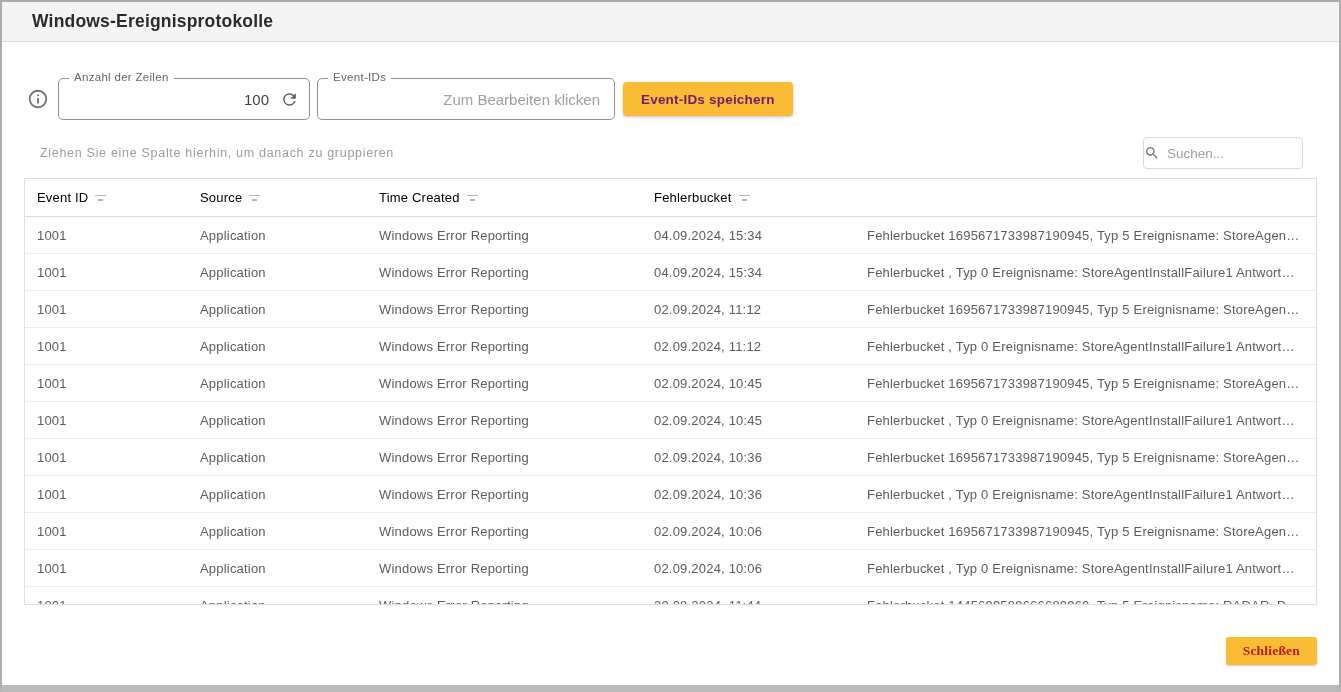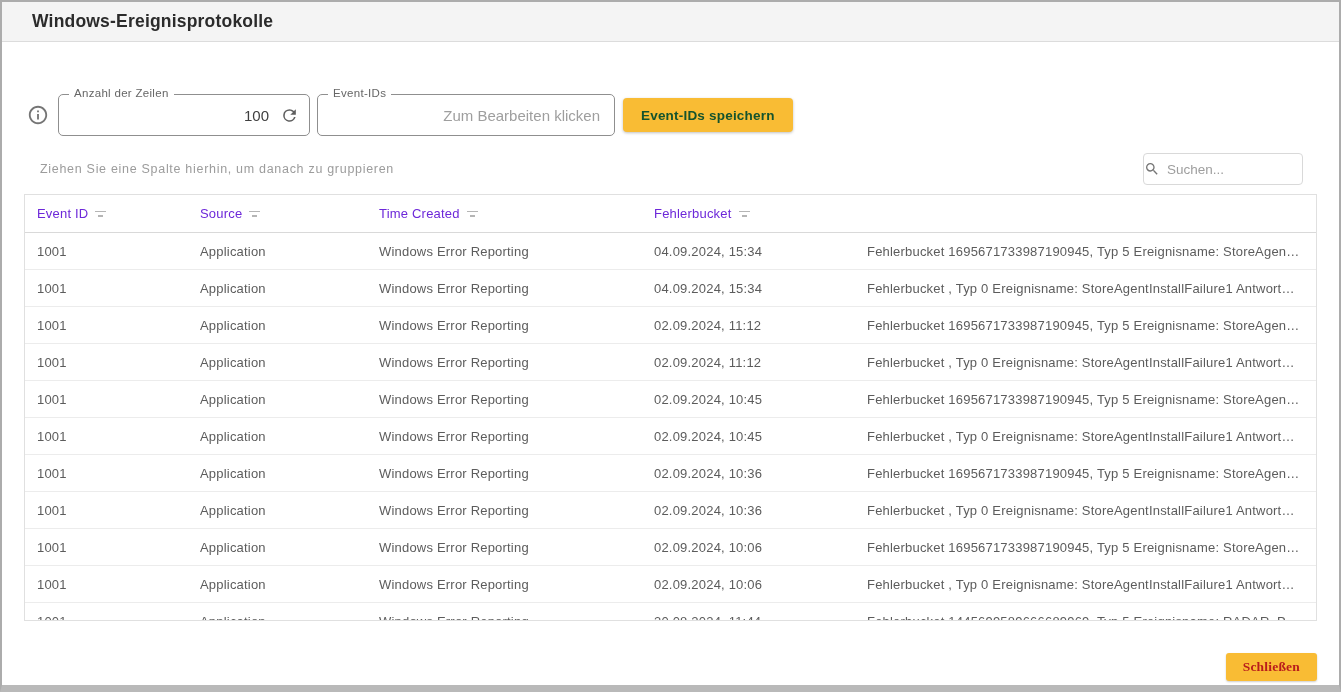--- a/index.html
+++ b/index.html
@@ -15,21 +15,21 @@
   
   .titlebar{
     height:40px; background:#f4f4f4; border-bottom:1px solid #dcdcdc;
     display:flex; align-items:center; padding-left:30px;
   }
   .titlebar h1{ font-size:17.5px; font-weight:600; color:#2b2b2b; letter-spacing:.2px;}
 
   .content{ width:1293px; margin:0 auto; }
 
   
-  .controls{ margin-top:52px; display:flex; align-items:center; }
+  .controls{ margin-top:36px; display:flex; align-items:center; }
   .info-icon{ width:22px; height:22px; margin-left:3px; cursor:pointer; flex:0 0 auto; display:flex; align-items:center; }
   .mfield{
     position:relative; height:42px; border:1px solid #8f8f8f; border-radius:5px;
     display:flex; align-items:center; background:#fff;
   }
   .mfield .mlabel{
     position:absolute; top:-8px; left:10px; background:#fff; padding:0 5px;
     font-size:11.5px; color:#666; letter-spacing:.3px; white-space:nowrap;
   }
   .mfield input{
@@ -39,21 +39,21 @@
   .mfield input::placeholder{ color:#9e9e9e; opacity:1; }
   .f-rows{ width:252px; margin-left:9px; }
   .f-rows input{ padding-right:40px; }
   .refresh-btn{
     position:absolute; right:10px; top:50%; transform:translateY(-50%);
     width:20px; height:20px; cursor:pointer; display:flex; align-items:center; justify-content:center;
   }
   .f-ids{ width:298px; margin-left:7px; }
   .btn-save{
     margin-left:8px; height:34px; padding:0 18px; border:none; border-radius:4px;
-    background:#f9bc34; color:#14532d; font-family:inherit; font-size:13.5px; font-weight:bold;
+    background:#f9bc34; color:#701a75; font-family:inherit; font-size:13.5px; font-weight:bold;
     letter-spacing:.2px; cursor:pointer; box-shadow:0 1px 3px rgba(0,0,0,.25);
   }
 
   
   .toolbar{ margin-top:17px; height:32px; display:flex; align-items:center; justify-content:space-between; }
   .group-panel{ font-size:12.5px; color:#9c9c9c; letter-spacing:.7px; padding-left:16px; }
   .searchbox{
     width:160px; height:32px; border:1px solid #d9d9d9; border-radius:4px;
     display:flex; align-items:center; padding:0 0; background:#fff; margin-right:14px;
   }
@@ -64,21 +64,21 @@
   }
   .searchbox input::placeholder{ color:#9e9e9e; opacity:1; }
 
   
   .grid{
     margin-top:9px; border:1px solid #e0e0e0; height:427px; overflow:hidden; background:#fff;
   }
   .grid-row{ display:grid; grid-template-columns:163px 179px 275px 213px 1fr; }
   .grid-head{ height:38px; border-bottom:1px solid #d9d9d9; }
   .hcell{
-    display:flex; align-items:center; padding-left:12px; font-size:13px; color:#6d28d9;
+    display:flex; align-items:center; padding-left:12px; font-size:13px; color:#000000;
     letter-spacing:.2px; cursor:pointer; overflow:hidden; white-space:nowrap;
   }
   .filter-icon{ margin-left:7px; display:inline-flex; flex-direction:column; align-items:center; cursor:pointer; }
   .filter-icon i{ display:block; background:#b5b5b5; height:1.5px; }
   .filter-icon i:first-child{ width:11px; }
   .filter-icon i:last-child{ width:5px; margin-top:3px; }
 
   .grid-body .grid-row{ height:37px; border-bottom:1px solid #ececec; cursor:pointer; }
   .cell{
     display:flex; align-items:center; padding-left:12px; font-size:13px; color:#5c5c5c;

